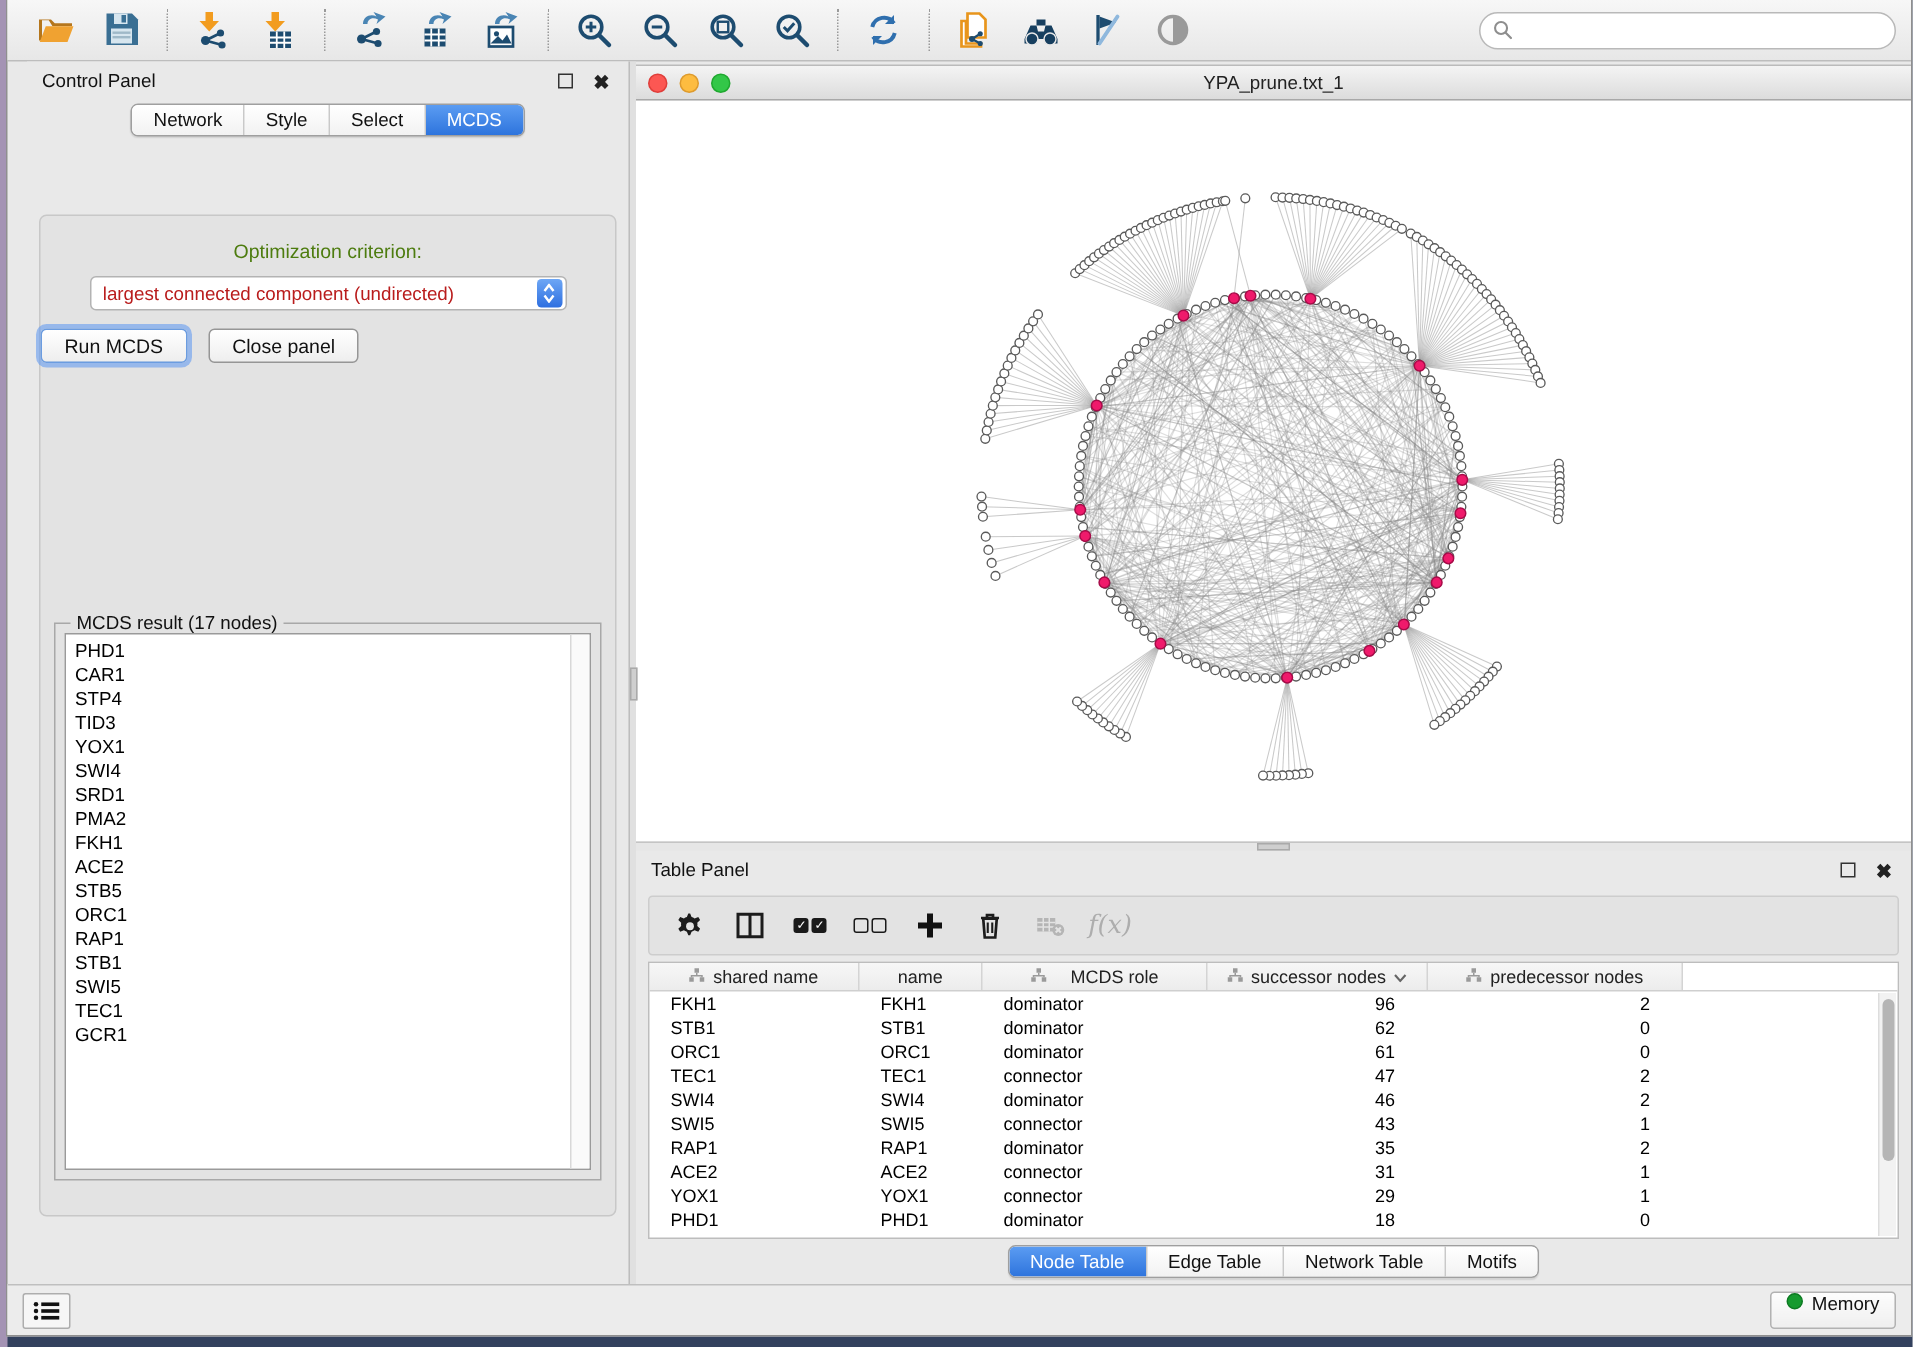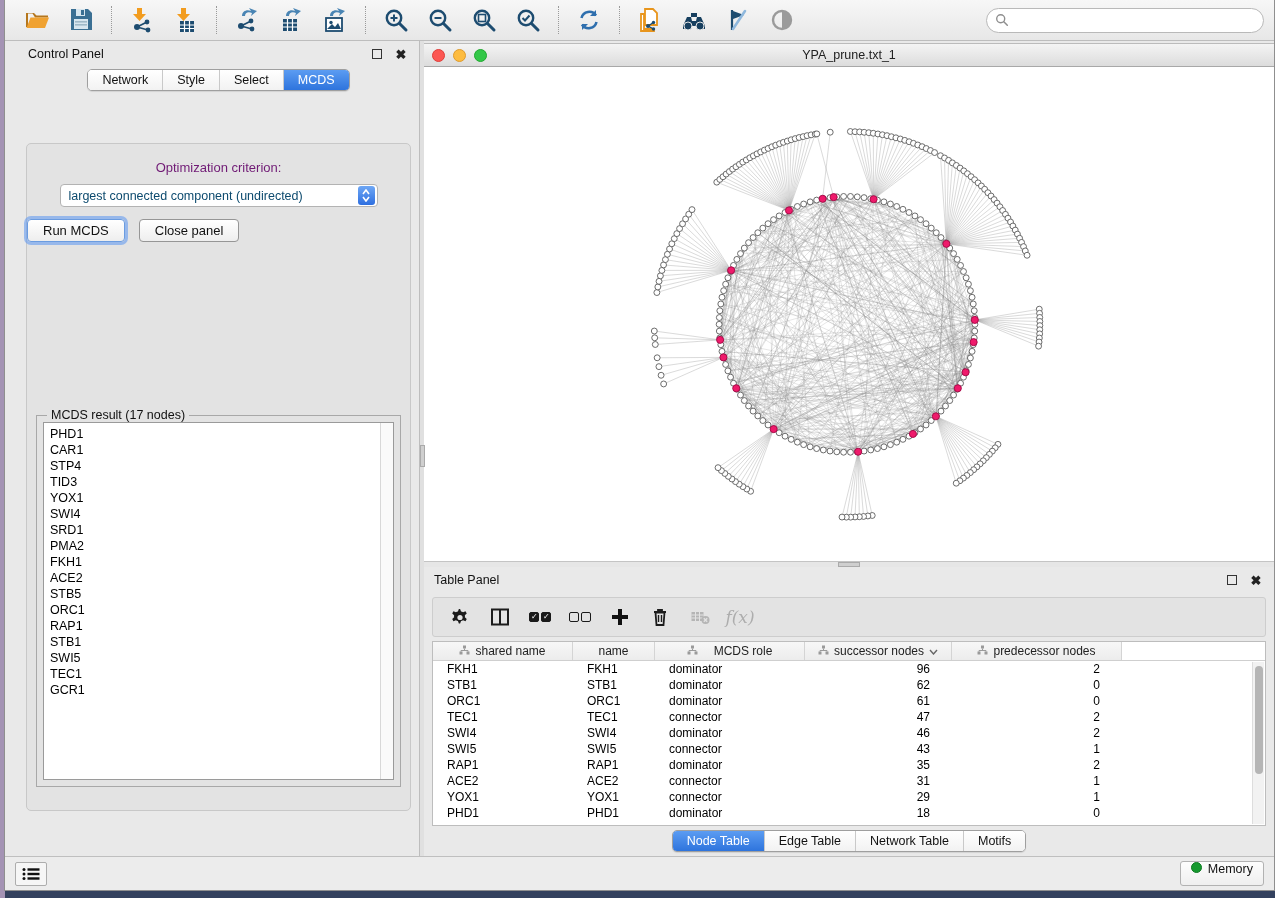--- a/index.html
+++ b/index.html
@@ -40,25 +40,25 @@
   .close-glyph { font-size:13px; font-weight:bold; line-height:1; }
   .cp-tabs { display:flex; justify-content:center; margin-top:2px; position:relative; z-index:2; }
   .seg-group { display:flex; border:1px solid #9f9f9f; border-radius:5px; overflow:hidden;
     background:#fff; box-shadow:0 1px 1px rgba(0,0,0,.1); }
   .seg-tab { padding:3px 14px; font-size:12.5px; color:#111; background:linear-gradient(#ffffff,#f2f2f2);
     border-left:1px solid #c9c9c9; cursor:pointer; white-space:nowrap; }
   .seg-tab:first-child { border-left:none; }
   .seg-tab.active { background:linear-gradient(#5b9cf2,#2e74dd); color:#fff; }
   .cp-body { position:absolute; left:8px; right:8px; top:102px; bottom:45px;
     background:#e3e3e3; border:1px solid #c8c8c8; border-radius:5px; }
-  .opt-label { text-align:center; font-size:13px; color:#701a75; margin-top:16px; }
+  .opt-label { text-align:center; font-size:13px; color:#4d7c0f; margin-top:16px; }
   .combo { width:318px; height:23px; margin:9px auto 0 auto; background:#fff;
     border:1px solid #b3b3b3; border-radius:4px; display:flex; align-items:center;
     cursor:pointer; position:relative; }
-  .combo-text { flex:1; font-size:12.5px; color:#0c4a6e; padding-left:8px; white-space:nowrap;
+  .combo-text { flex:1; font-size:12.5px; color:#b91c1c; padding-left:8px; white-space:nowrap;
     overflow:hidden; }
   .combo-stepper { width:17px; height:19px; margin-right:2px; border-radius:3px;
     background:linear-gradient(#6ea7f5,#2e6fe0); display:flex; flex-direction:column;
     align-items:center; justify-content:center; gap:1px; }
   .combo-stepper svg { width:8px; height:6px; display:block; }
   .btn-row { display:flex; gap:14px; margin-top:12px; }
   .mac-btn { font-size:13px; color:#111; padding:3px 15px; background:linear-gradient(#ffffff,#eeeeee);
     border:1px solid #969696; border-radius:4px; cursor:pointer;
     font-family:"Liberation Sans",sans-serif; }
   .mac-btn.focused { box-shadow:0 0 0 3px rgba(100,155,240,.6); border-color:#6b9ce0; }

